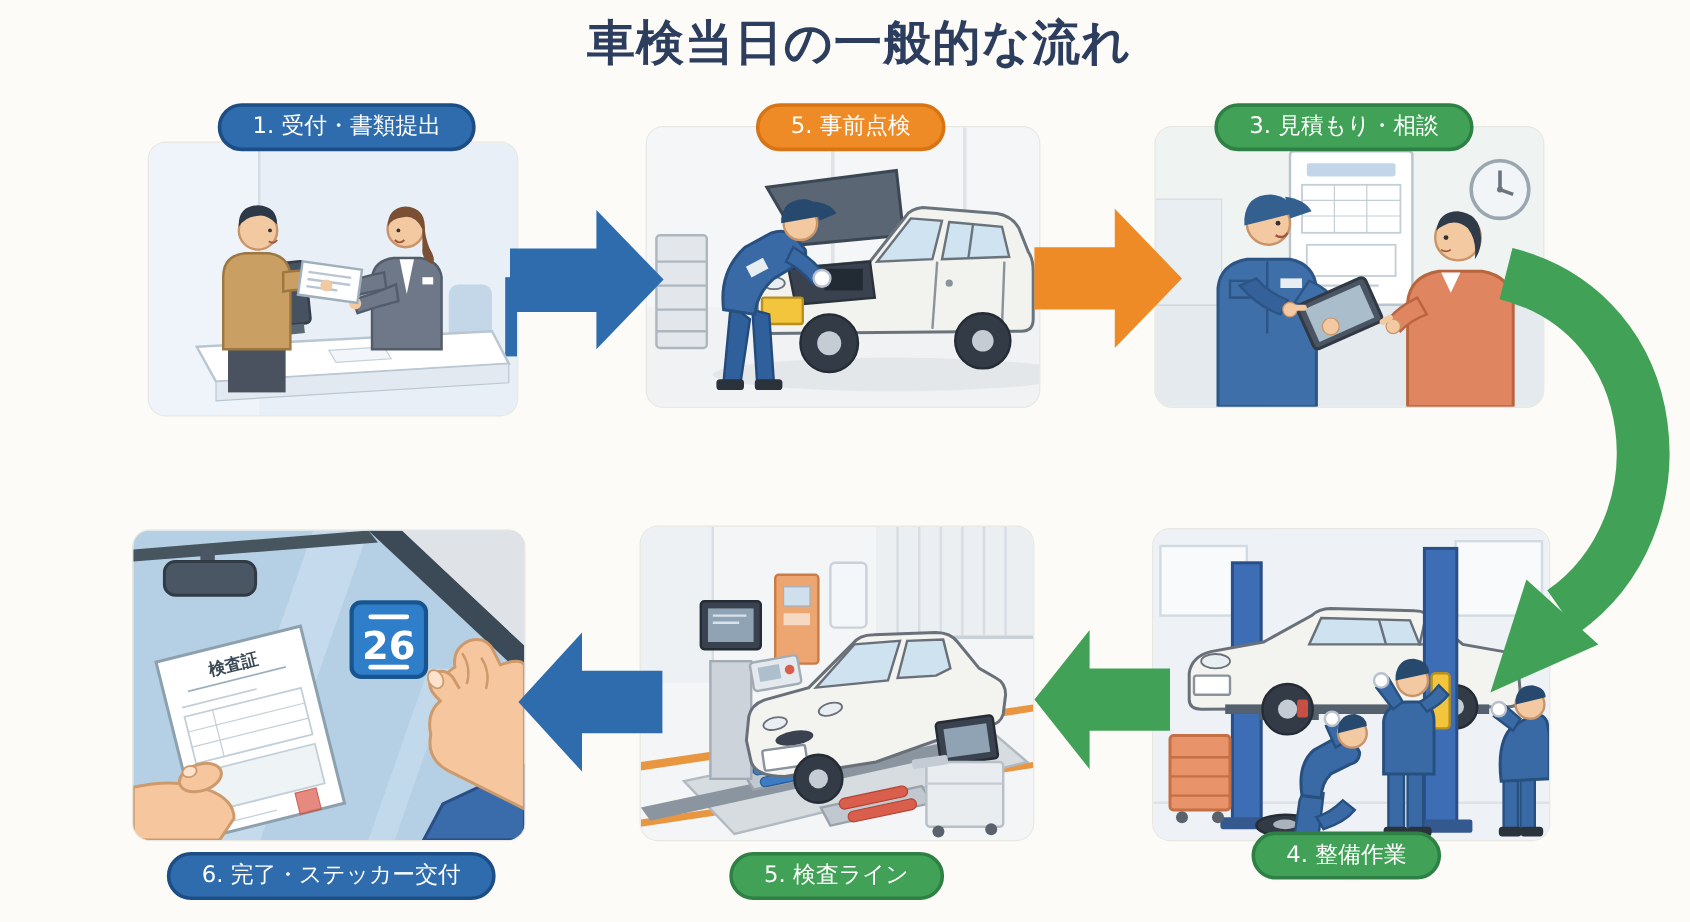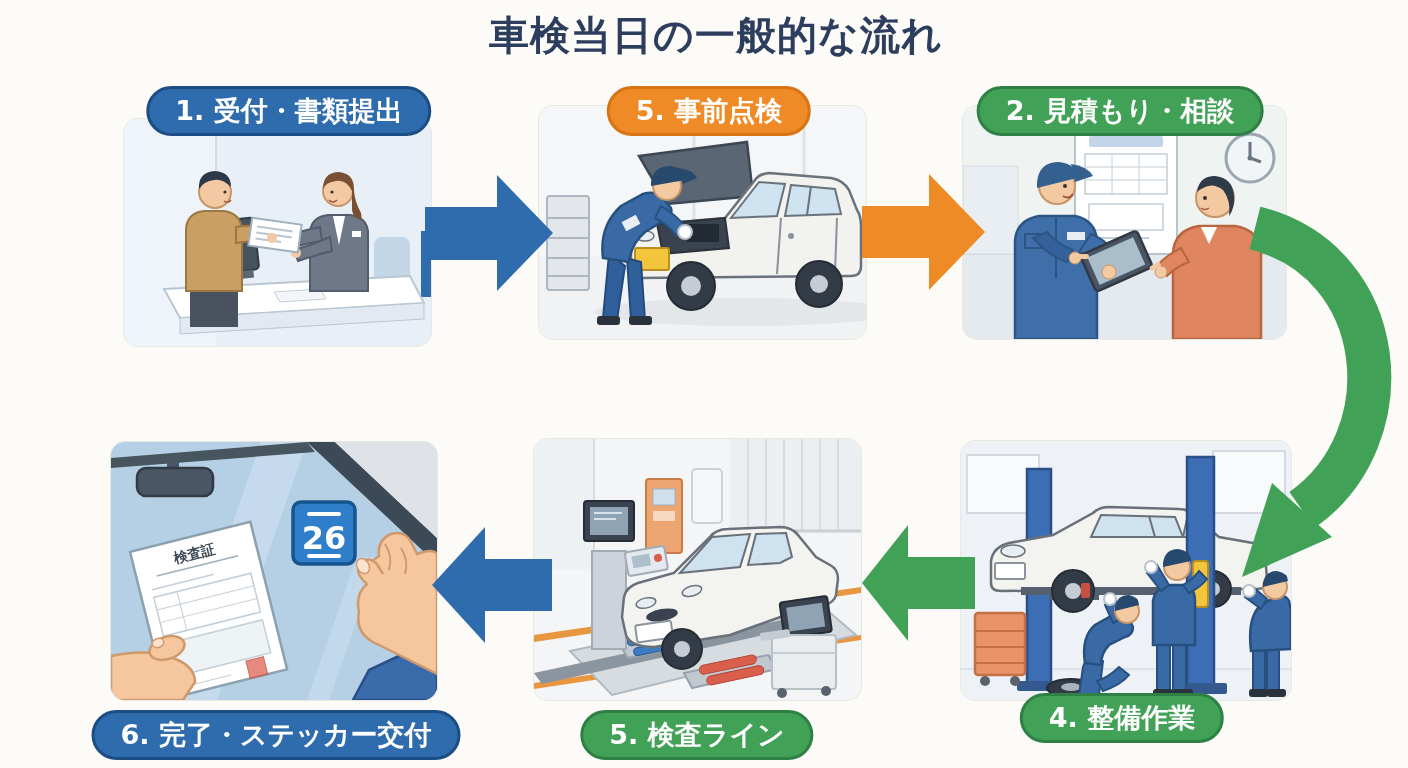--- a/index.html
+++ b/index.html
@@ -19,42 +19,42 @@
   }
   .panel svg{display:block;width:100%;height:100%}
   .p1{left:124px;top:119px;width:307px;height:227px}
   .p2{left:539px;top:106px;width:327px;height:233px}
   .p3{left:963px;top:106px;width:323px;height:233px}
   .p4{left:961px;top:441px;width:330px;height:259px}
   .p5{left:534px;top:439px;width:327px;height:261px}
   .p6{left:111px;top:442px;width:326px;height:258px}
   .pill{
     position:absolute;transform:translateX(-50%);z-index:10;
-    color:var(--label_text,#fff);font-size:27px;font-weight:bold;line-height:1.25;
+    color:var(--label_text,#fff);font-size:19px;font-weight:normal;line-height:1.25;
     padding:5px 26px;border-radius:32px;border:3px solid;white-space:nowrap;
   }
   .pill-blue{background:var(--blue,#2e6cae);border-color:var(--blue_dark,#1c4e85)}
   .pill-orange{background:var(--orange,#ee8b26);border-color:var(--orange_dark,#d87414)}
   .pill-green{background:var(--green,#41a257);border-color:var(--green_dark,#2f8044)}
   .pill1{left:289px;top:86px}.pill2{left:709px;top:86px}.pill3{left:1120px;top:86px}
   .pill4{left:1122px;top:693px}.pill5{left:697px;top:710px}.pill6{left:276px;top:710px}
   #arrows{position:absolute;left:0;top:0;z-index:5;pointer-events:none}
   .ar-blue{fill:var(--blue,#2e6cae)}
   .ar-orange{fill:var(--orange,#ee8b26)}
   .ar-green{fill:var(--green,#41a257)}
   .ar-green-stroke{stroke:var(--green,#41a257)}
 </style>
 </head>
 <body>
 
 <div class="title">車検当日の一般的な流れ</div>
 
 <div class="pill pill1 pill-blue">1. 受付・書類提出</div>
 <div class="pill pill2 pill-orange">5. 事前点検</div>
-<div class="pill pill3 pill-green">2. 見積もり・相談</div>
+<div class="pill pill3 pill-green">3. 見積もり・相談</div>
 <div class="pill pill4 pill-green">4. 整備作業</div>
 <div class="pill pill5 pill-green">5. 検査ライン</div>
 <div class="pill pill6 pill-blue">6. 完了・ステッカー交付</div>
 
 <div class="panel p1">
 <svg viewBox="0 0 307 227">
   <rect width="307" height="227" fill="#e9eff6"></rect>
   <rect x="0" y="0" width="92" height="227" fill="#eef4f9"></rect>
   <line x1="92" y1="0" x2="92" y2="160" stroke="#d3dde6" stroke-width="2"></line>
   <rect x="297" y="112" width="10" height="66" fill="#2e6cae"></rect>

